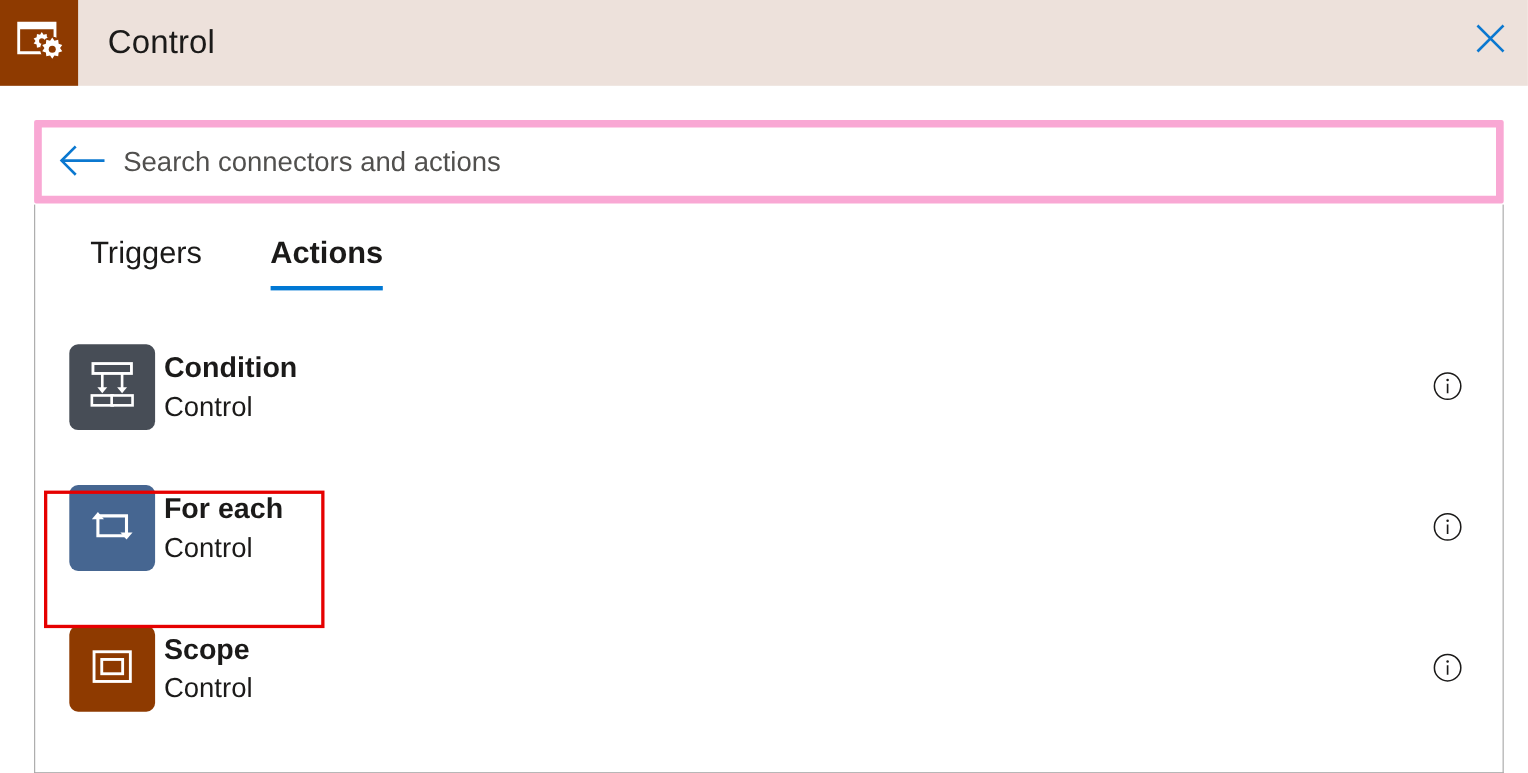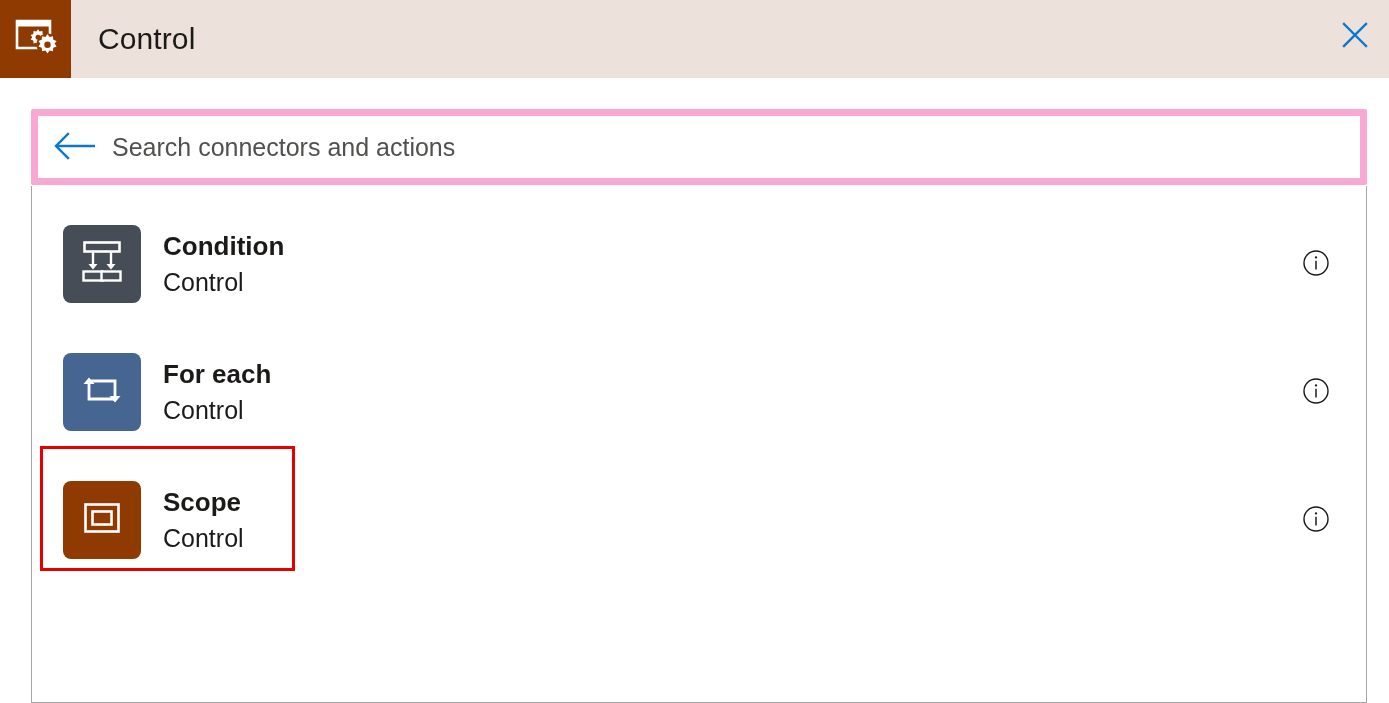--- a/index.html
+++ b/index.html
@@ -162,21 +162,21 @@
   .row-tile {
     width: 78px;
     height: 78px;
     border-radius: 8px;
     flex: 0 0 auto;
     display: flex;
     align-items: center;
     justify-content: center;
   }
   .row-text {
-    margin-left: 22px;
+    margin-left: 8px;
     display: flex;
     flex-direction: column;
     justify-content: center;
   }
   .row-title {
     font-size: 26px;
     font-weight: 700;
     color: #1b1a19;
     line-height: 1.42;
   }
@@ -261,20 +261,29 @@
         <path d="M42 15 H4" stroke="#0b78d0" stroke-width="2.4"></path>
         <path d="M15 3 L3 15 L15 27" stroke="#0b78d0" stroke-width="2.4" fill="none" stroke-linecap="square" stroke-linejoin="miter"></path>
       </svg>
     </span>
   </button>
   <input class="search-input" type="text" value="" placeholder="Search connectors and actions" style="">
 </div>
 
 <div class="panel">
 
+  <div class="tabs">
+    <button class="tab">
+      <span>Triggers</span>
+    </button>
+    <button class="tab selected">
+      <span>Actions</span>
+      <span class="tab-underline"></span>
+    </button>
+  </div>
 
   <div class="rows">
 
     <div class="action-row">
       <div class="row-tile" style="background:#474D56;">
         <span>
           <svg width="50" height="46" viewBox="0 0 50 46" fill="none" aria-hidden="true">
             <rect x="7.5" y="3.5" width="35" height="9" stroke="#ffffff" stroke-width="2.6" fill="none"></rect>
             <path d="M16 12.5 V26" stroke="#ffffff" stroke-width="2.4"></path>
             <path d="M34 12.5 V26" stroke="#ffffff" stroke-width="2.4"></path>

